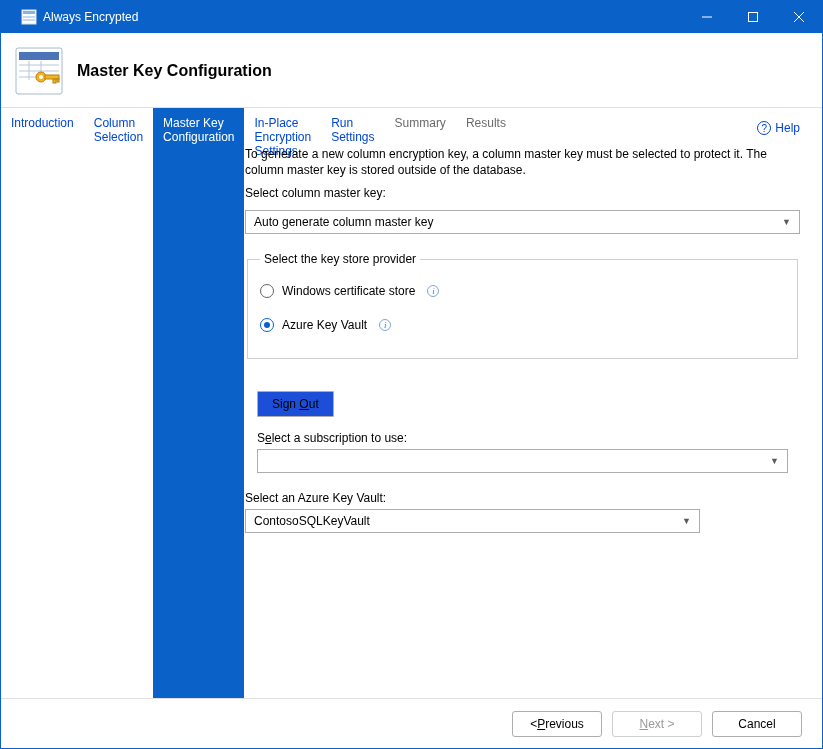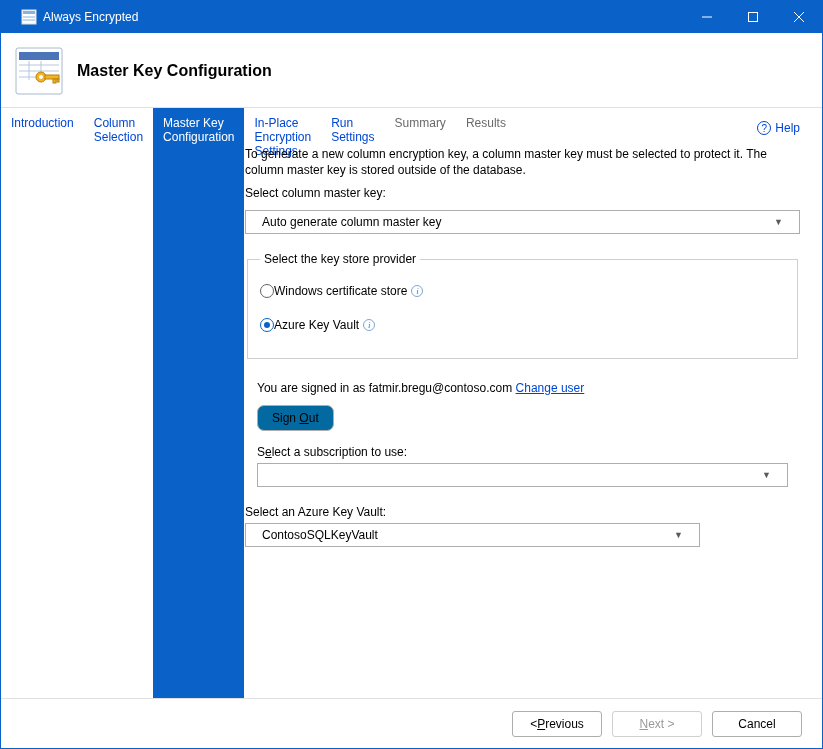--- a/index.html
+++ b/index.html
@@ -117,39 +117,40 @@
     font-size: 12px;
     margin-bottom: 10px;
     color: #000;
   }
   .select {
     width: 100%;
     height: 24px;
     border: 1px solid #adadad;
     background: #fff;
     font-size: 12px;
-    padding: 0 16px;
+    padding: 0 8px;
     display: flex;
     align-items: center;
     justify-content: space-between;
   }
   .select .chev { color: #5a5a5a; font-size: 9px; }
 
   fieldset.provider {
     margin-top: 18px;
     border: 1px solid #cfcfcf;
     padding: 10px 12px 26px 12px;
   }
   fieldset.provider legend {
     font-size: 12px;
     padding: 0 4px;
   }
   .radio-row {
     display: flex;
     align-items: center;
+    gap: 8px;
     margin: 8px 0 20px 0;
   }
   .radio-row:last-child { margin-bottom: 0px; }
   .radio {
     width: 14px; height: 14px;
     border: 1px solid #646464;
     border-radius: 50%;
     position: relative;
     background: #fff;
   }
@@ -174,25 +175,25 @@
     font-family: Georgia, serif;
     margin-left: 4px;
   }
 
   .signed-in-block { margin-top: 22px; padding-left: 12px; }
   .signed-in-text { font-size: 12px; }
   .change-link { color: #0046d5; text-decoration: underline; cursor: pointer; }
   .btn {
     height: 26px;
     border: 1px solid #adadad;
-    background: #0369a1;
+    background: #1d4ed8;
     font-size: 12px;
     padding: 0 12px;
     cursor: pointer;
-    border-radius: 7px;
+    border-radius: 1px;
   }
   .btn.small { height: 26px; padding: 0 14px; }
   .signout { margin-top: 10px; }
 
   .sub-label { margin-top: 14px; margin-bottom: 4px; font-size: 12px; }
   .select.flat { border-color: #adadad; }
 
   .footer {
     height: 50px;
     border-top: 1px solid #e0e0e0;
@@ -307,23 +308,20 @@
           <span class="info-icon">i</span>
         </div>
         <div class="radio-row">
           <span class="radio checked"></span>
           <span>Azure Key Vault</span>
           <span class="info-icon">i</span>
         </div>
       </fieldset>
 
       <div class="signed-in-block">
-        <div class="signed-in-text">
-          <span>You are signed in as fatmir.bregu@contoso.com </span><span class="change-link">Change user</span>
-        </div>
         <button class="btn small signout">
           <span>Sign </span><span class="u">O</span><span>ut</span>
         </button>
 
         <div class="sub-label">
           <span>S</span><span class="u">e</span><span>lect a subscription to use:</span>
         </div>
         <div class="select flat" style="width: calc(100% - 12px);">
           <span></span>
           <span class="chev">▼</span>

